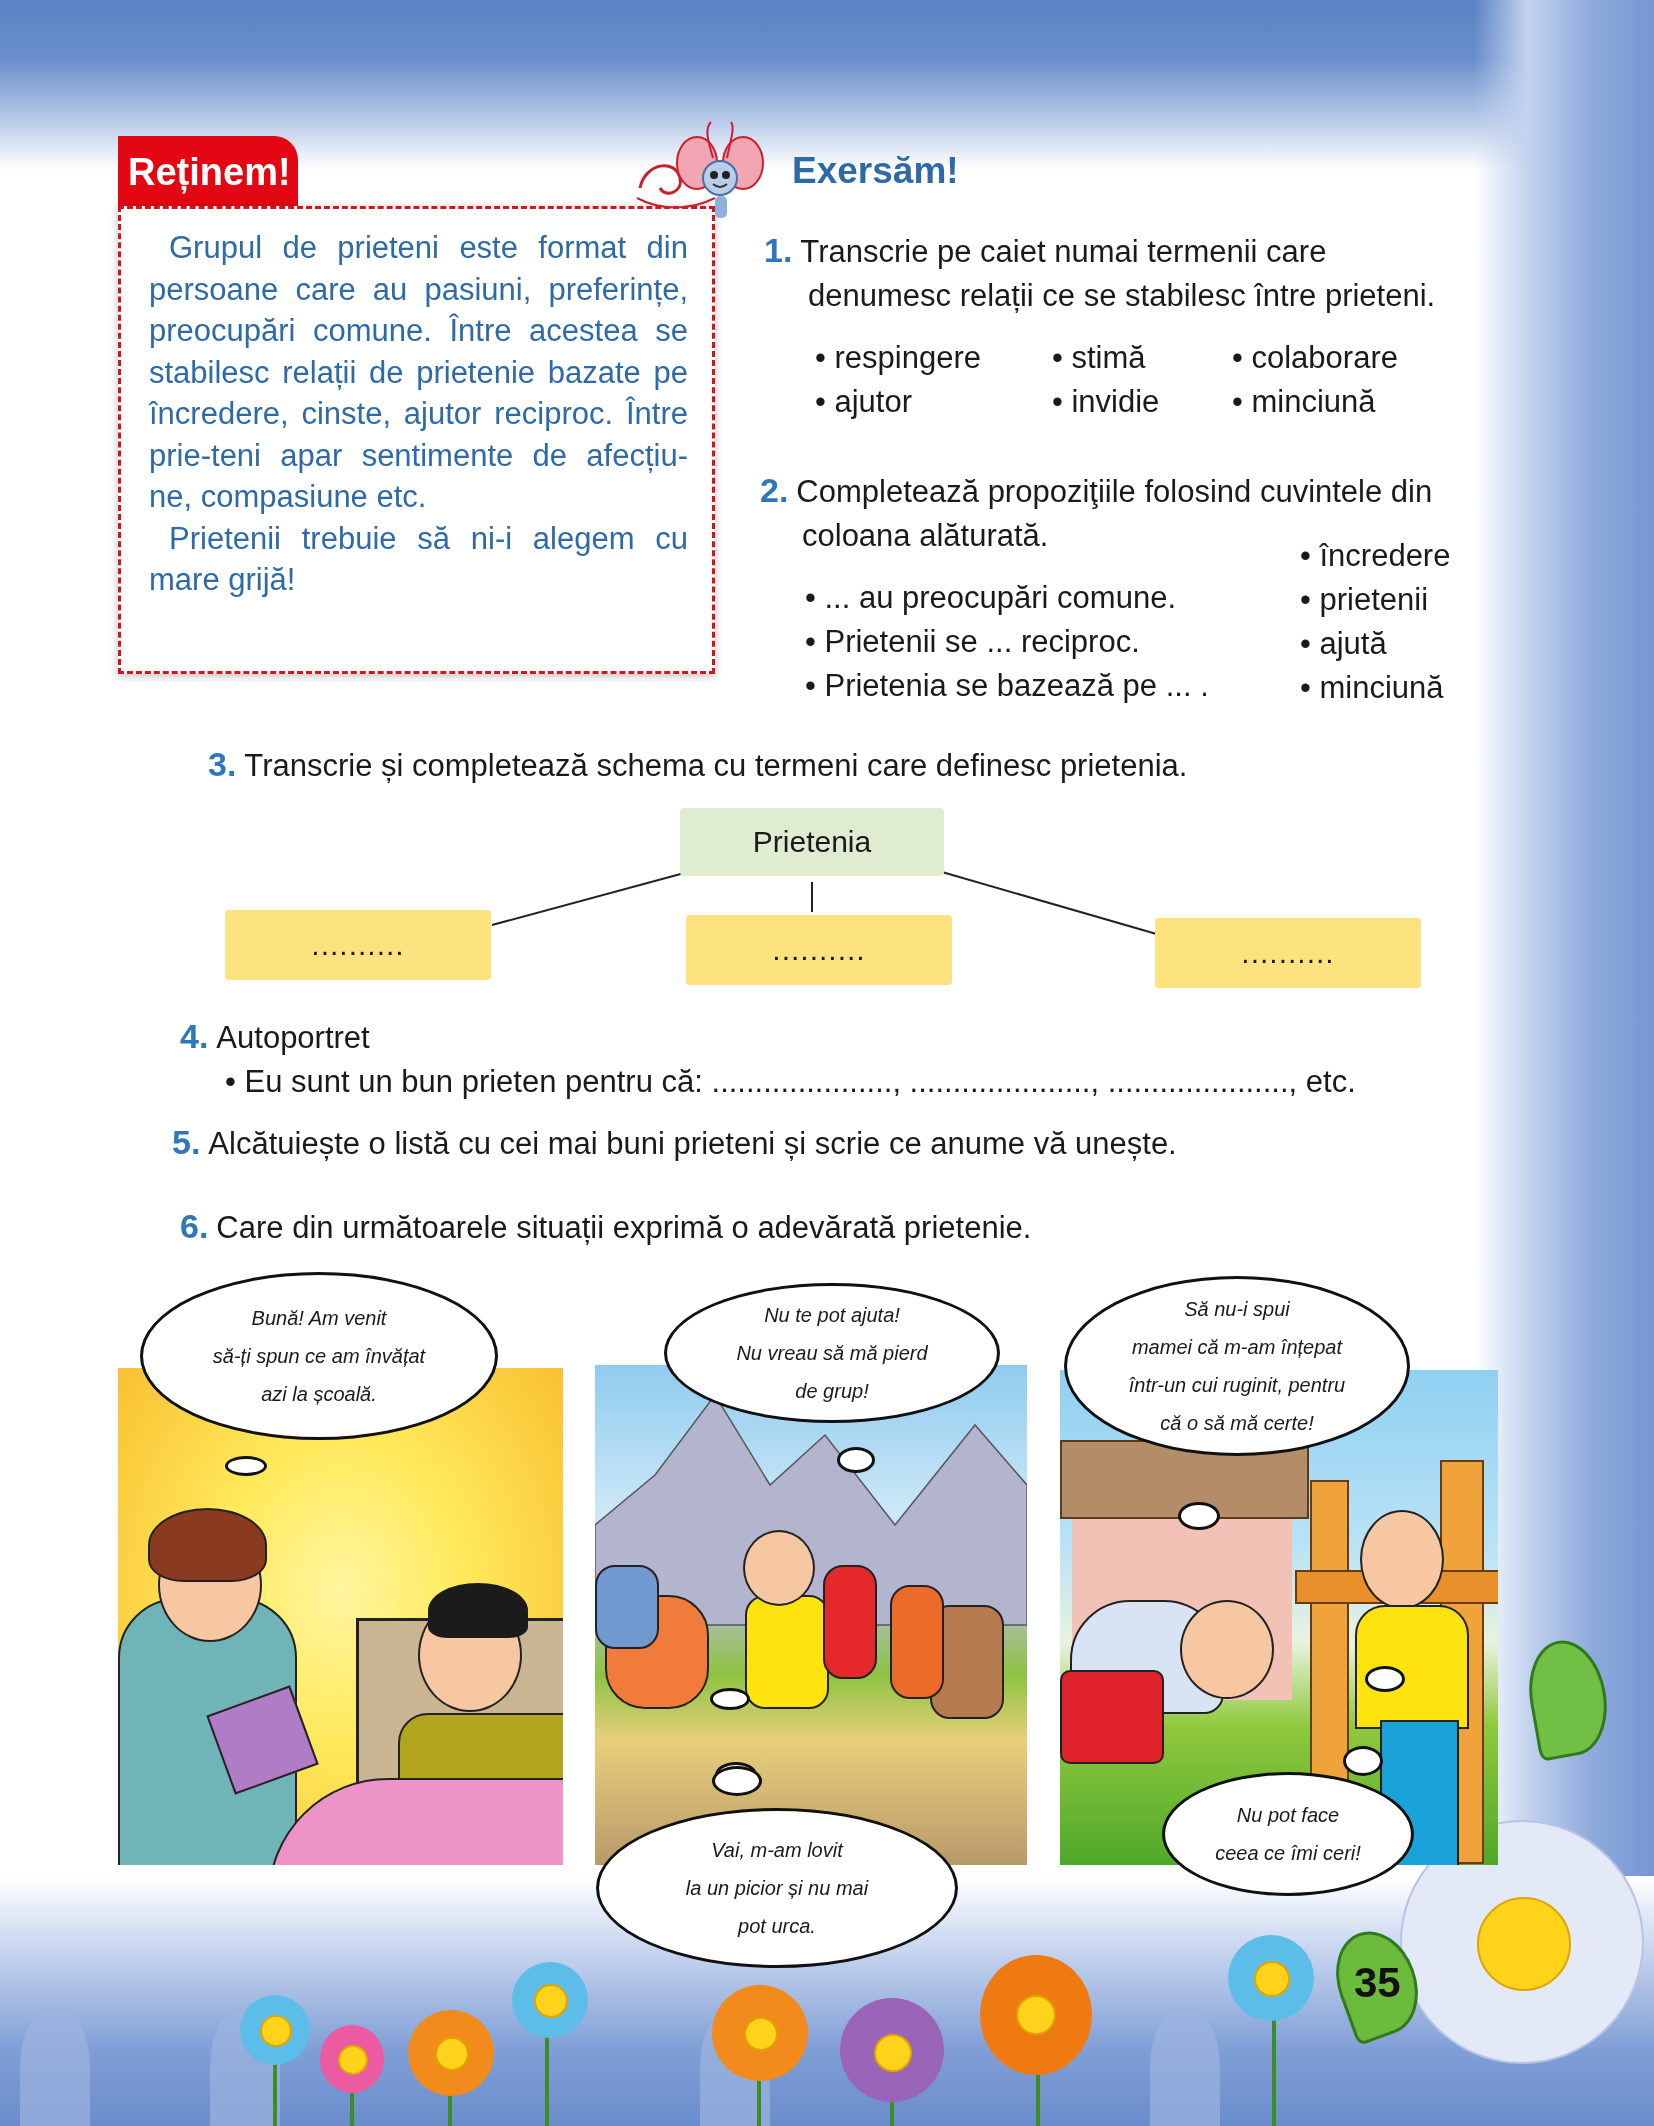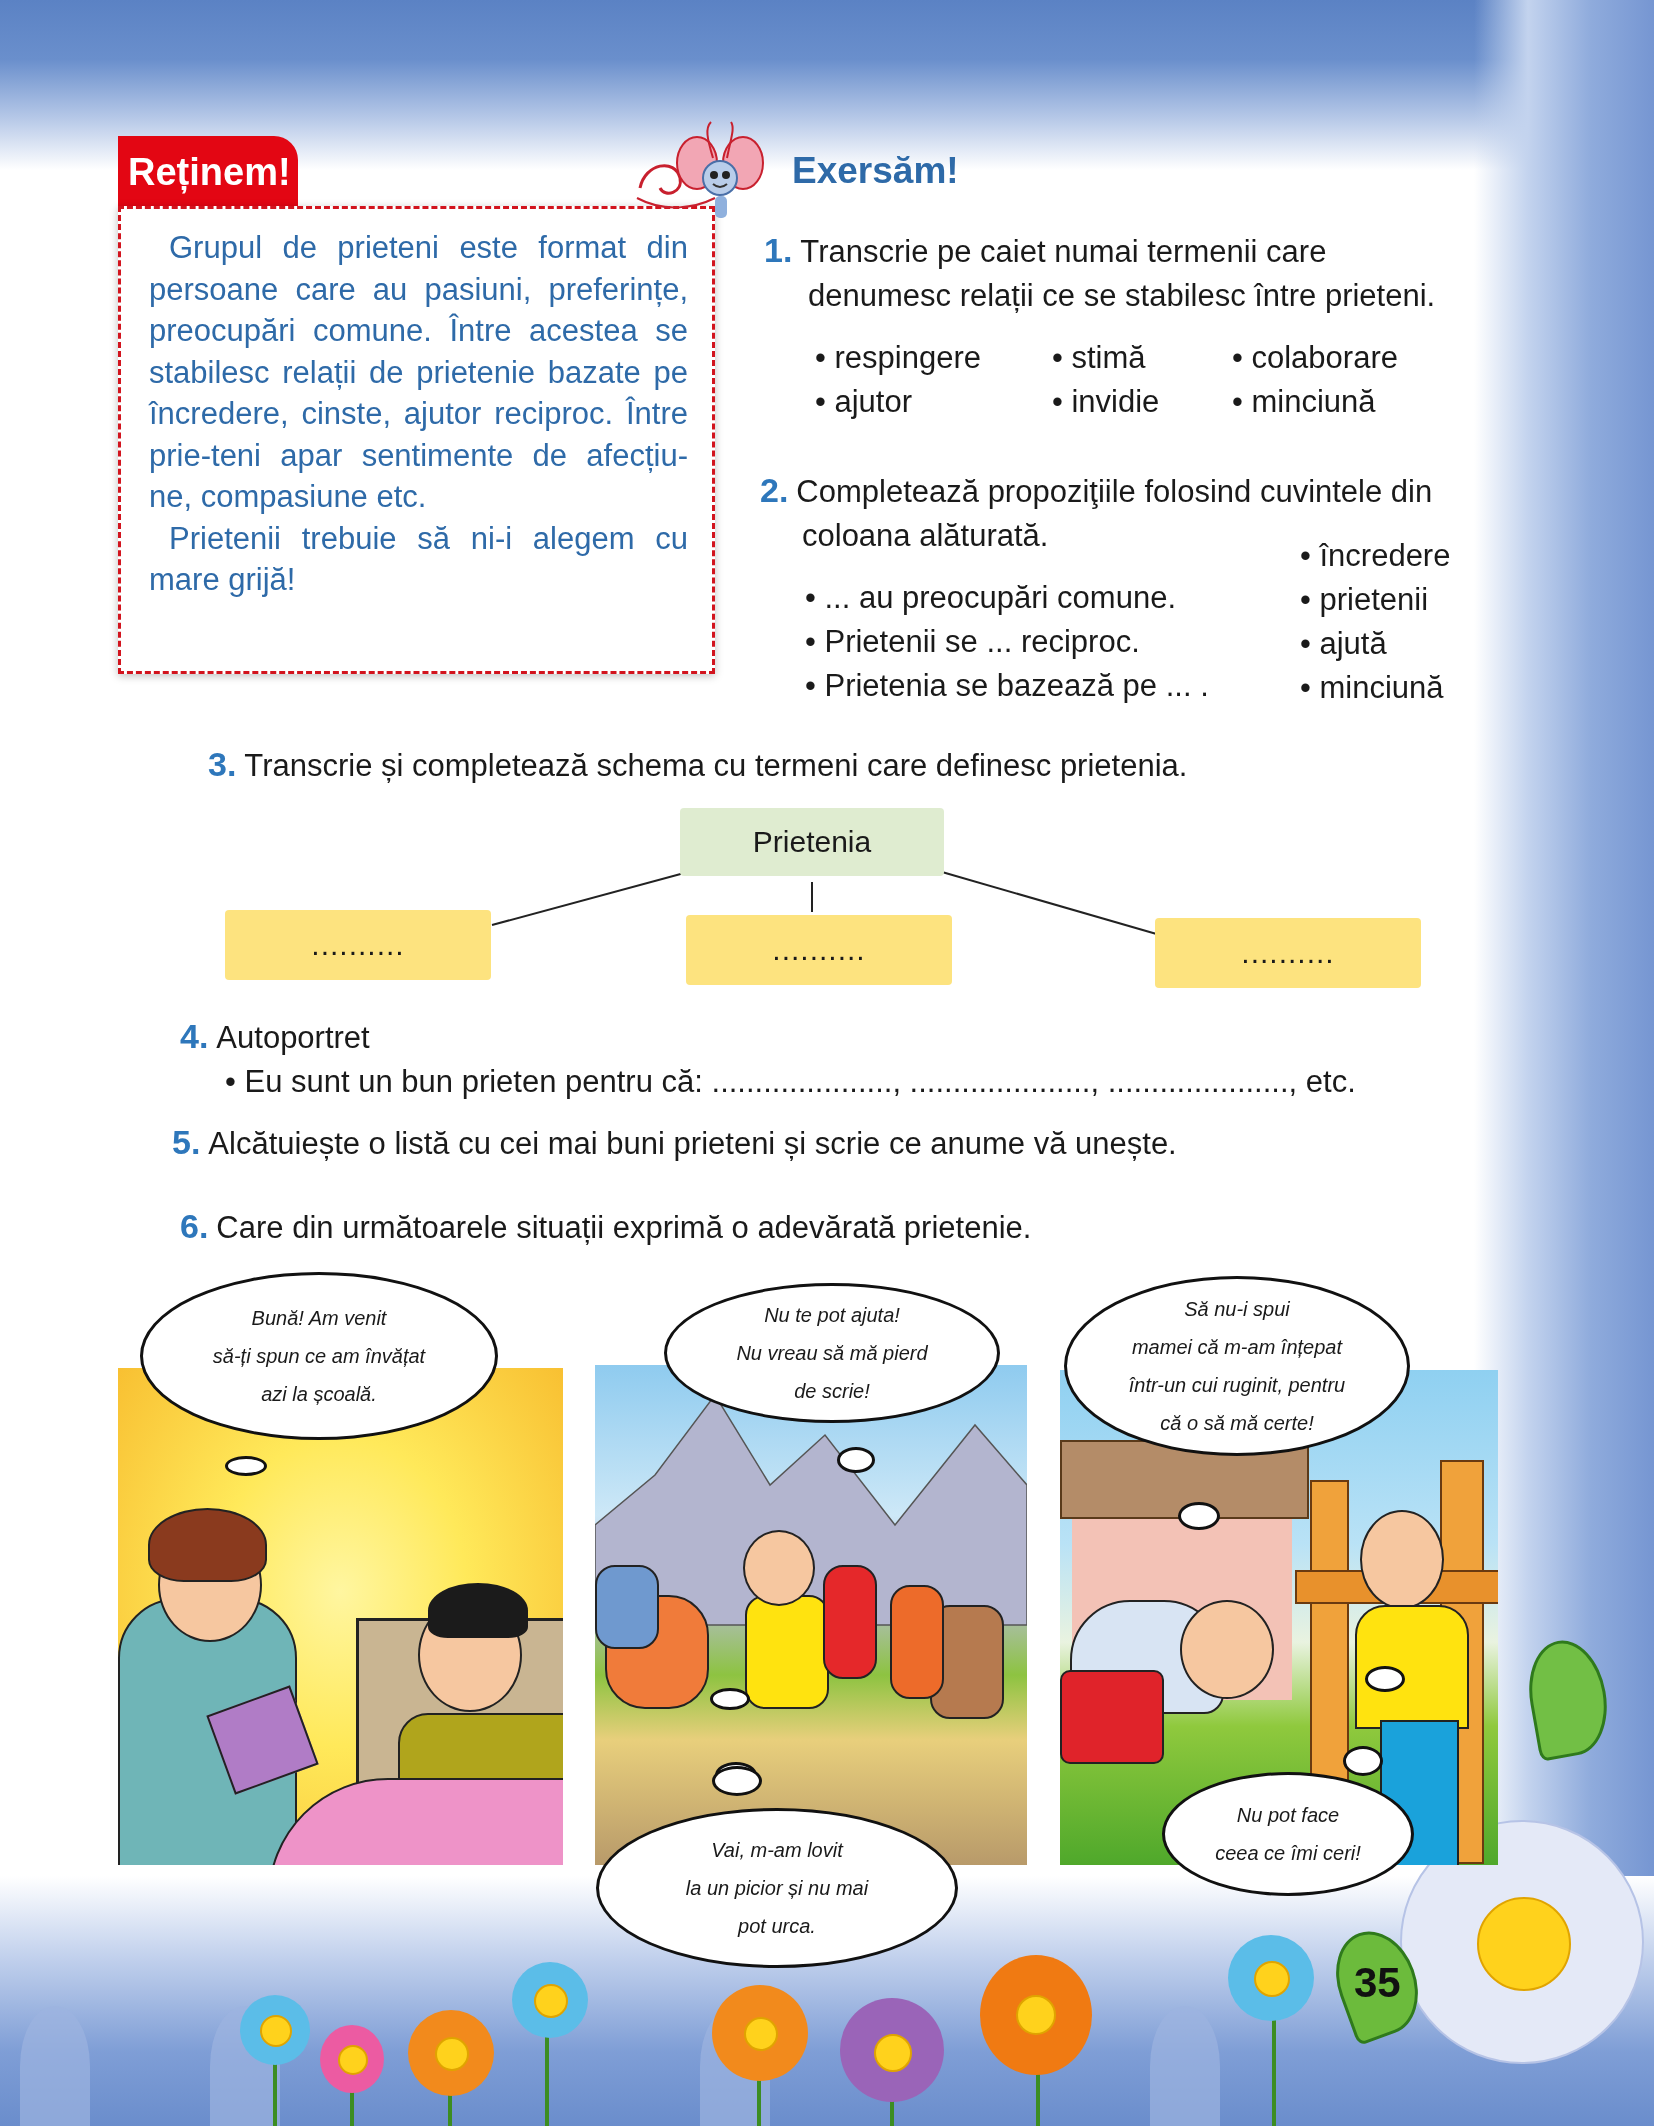--- a/index.html
+++ b/index.html
@@ -245,21 +245,21 @@
   <div class="fig" style="left:148px; top:165px; width:68px; height:72px; background:#f6c7a0; border-radius:50%; border:2px solid #222;"></div>
   <div class="fig" style="left:228px; top:200px; width:50px; height:110px; background:#e5282a; border:2px solid #222; border-radius:20px;"></div>
   <div class="fig" style="left:335px; top:240px; width:70px; height:110px; background:#b67a4f; border:2px solid #222; border-radius:20px;"></div>
   <div class="fig" style="left:295px; top:220px; width:50px; height:110px; background:#ed6b2a; border:2px solid #222; border-radius:20px;"></div>
   <div class="thought" style="left:115px; top:323px; width:40px; height:22px;"></div>
   <div class="thought" style="left:120px; top:397px; width:42px; height:26px;"></div>
 </div>
 <div class="bubble" style="left:664px; top:1283px; width:336px; height:140px;">
   <span>Nu te pot ajuta!</span>
   <span>Nu vreau să mă pierd</span>
-  <span>de scrie!</span>
+  <span>de grup!</span>
 </div>
 <div class="thought" style="left:837px; top:1447px; width:38px; height:26px;"></div>
 <div class="thought" style="left:712px; top:1766px; width:50px; height:30px;"></div>
 <div class="bubble" style="left:596px; top:1808px; width:362px; height:160px;">
   <span>Vai, m-am lovit</span>
   <span>la un picior și nu mai</span>
   <span>pot urca.</span>
 </div>
 
 <div class="panel p3">

